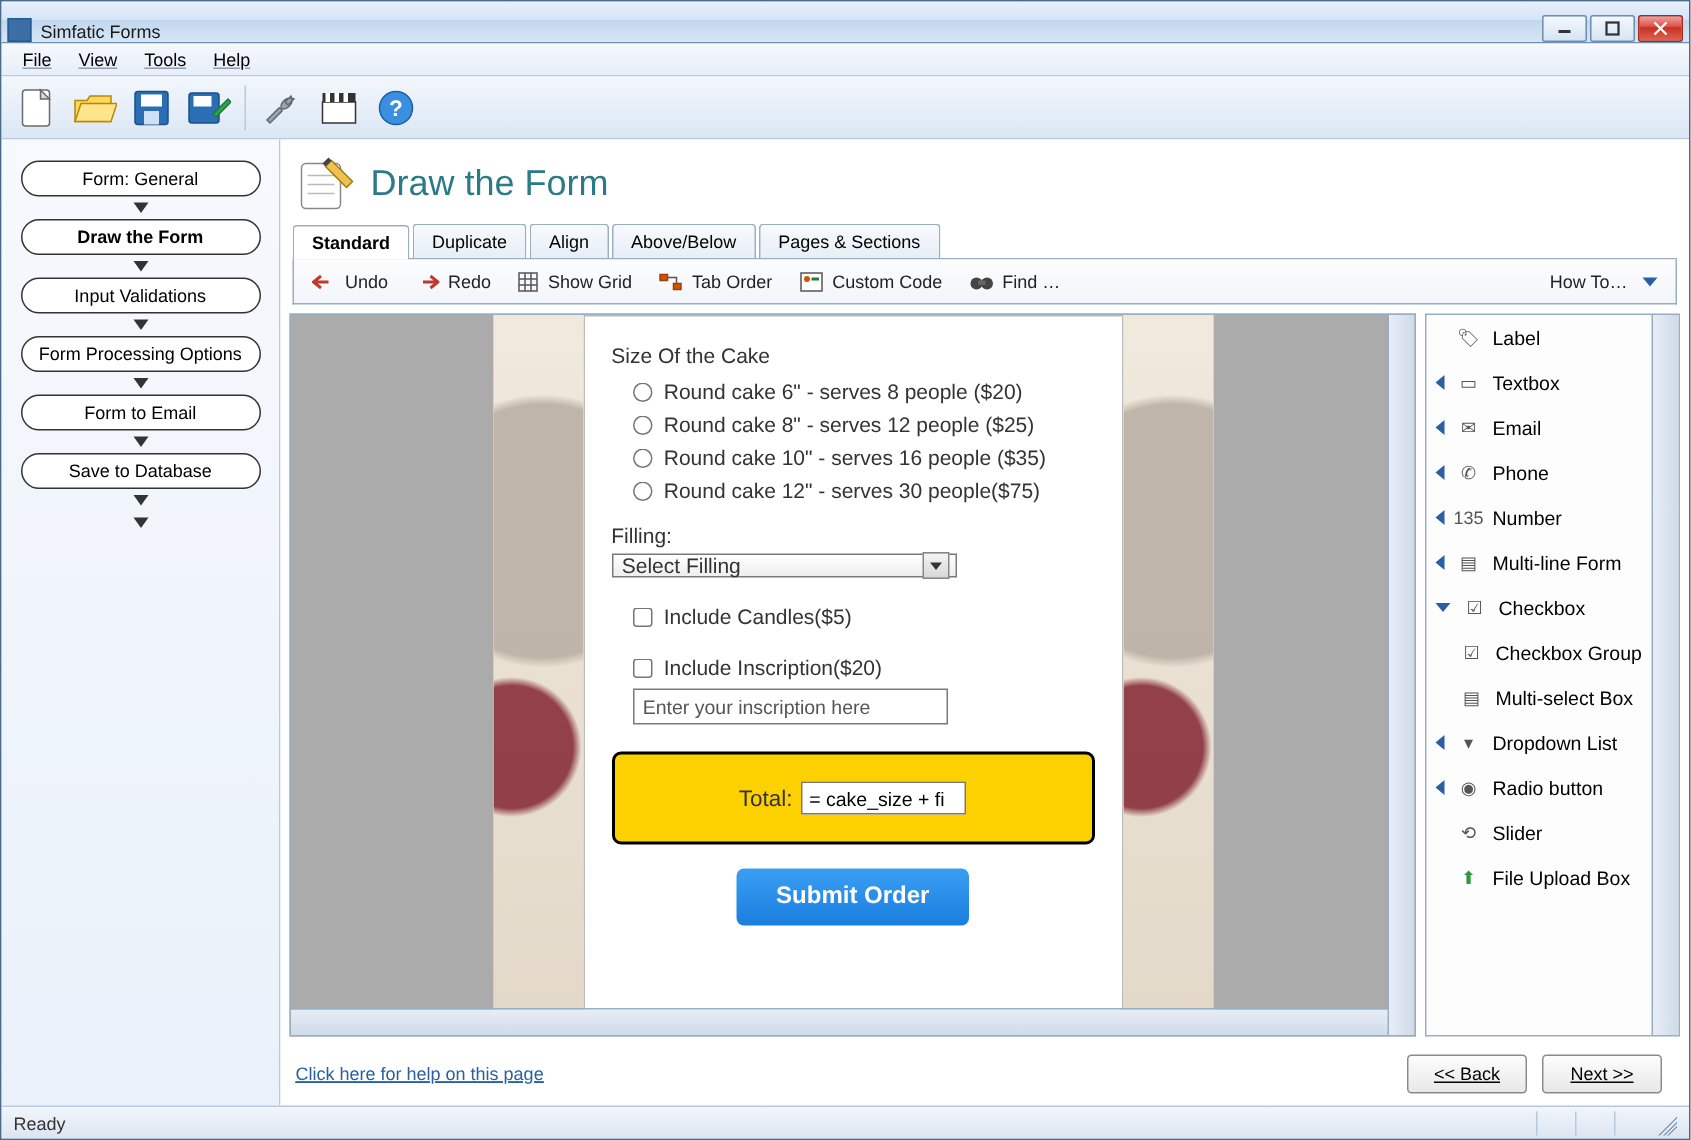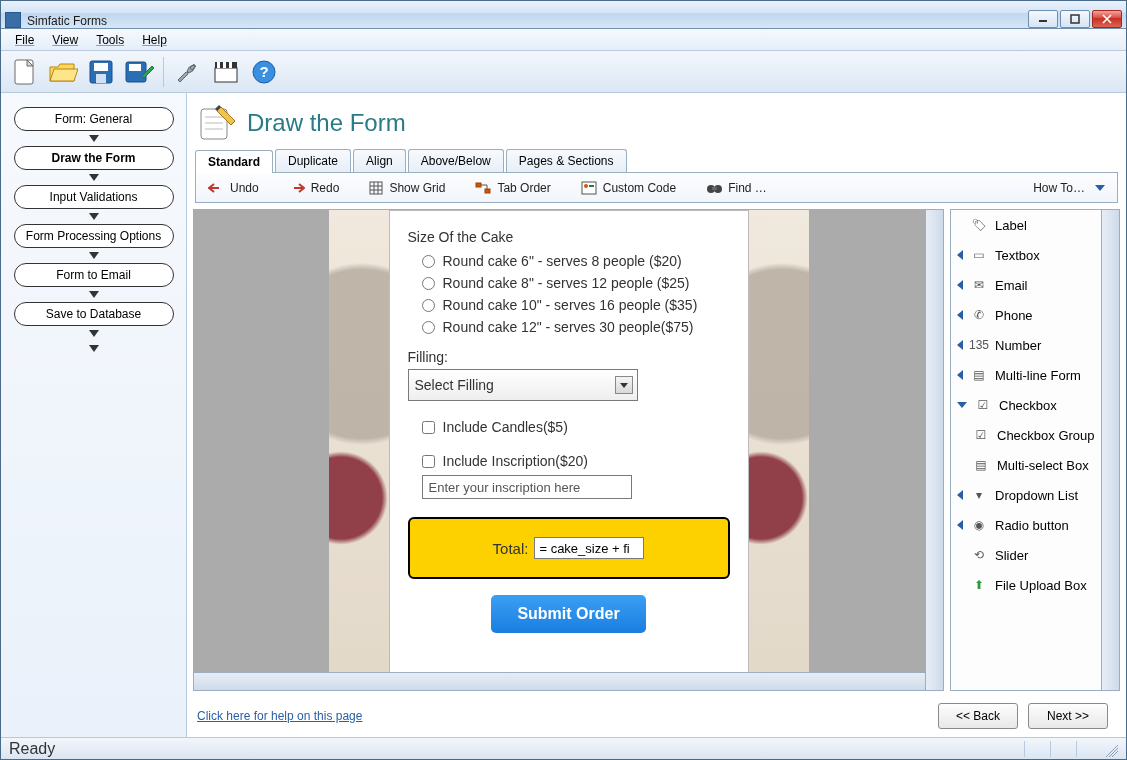--- a/index.html
+++ b/index.html
@@ -149,21 +149,21 @@
   font-weight: bold;
 }
 
 .sub-toolbar {
   border: 1px solid #9aaec2;
   border-top: none;
   background: linear-gradient(#fdfdfe,#f1f5fb);
   height: 30px;
   display: flex;
   align-items: center;
-  gap: 30px;
+  gap: 18px;
   padding: 0 12px;
   font-size: 12px;
   color: #222;
 }
 .sub-toolbar .sbtn { display: flex; align-items: center; gap: 6px; cursor: default; }
 .sub-toolbar .caret {
   width: 0;height: 0;border-left:5px solid transparent;border-right:5px solid transparent;border-top:6px solid #2a5fa5;
   margin-left:4px;
 }
 
@@ -220,21 +220,21 @@
   border: 1px solid #bbb;
   padding: 18px 18px 22px 18px;
   font-size: 14px;
   color: #333;
 }
 .form-card .group-title { margin-bottom: 8px; }
 .radio-row { display:flex; align-items:center; gap:8px; margin: 6px 0 6px 14px; font-size:14px;}
 .radio-row input { margin:0; }
 .field-label { margin-top: 14px; margin-bottom: 4px; }
 .sel {
-  width: 230px; height: 32px;
+  width: 230px; height: 16px;
   border: 1px solid #7a7a7a;
   background: linear-gradient(#fff,#eee);
   display:flex;align-items:center;justify-content:space-between;padding:0 4px 0 6px;
 }
 .sel .caret2 {
   width:18px;height:18px;border:1px solid #888;background:linear-gradient(#f4f4f4,#d8d8d8);
   display:flex;align-items:center;justify-content:center;
 }
 .sel .caret2::after{content:"";width:0;height:0;border-left:4px solid transparent;border-right:4px solid transparent;border-top:5px solid #333;}
 .chk-row { display:flex;align-items:center;gap:8px;margin:18px 0 0 14px; }
@@ -288,33 +288,34 @@
 }
 .p-row .tri.none { visibility:hidden; }
 .p-row .tri.down {
   border:none;width:0;height:0;border-left:5px solid transparent;border-right:5px solid transparent;border-top:6px solid #2a5fa5;
 }
 .p-row .ico { width:16px;height:16px;display:flex;align-items:center;justify-content:center;font-size:12px;color:#555;}
 
 .footer-row {
   display:flex;align-items:center;justify-content:space-between;
   padding: 12px 18px 8px 10px;
+  text-decoration: underline;
 }
 .help-link { color:#2a5fa5; text-decoration: underline; font-size:12px; }
 .nav-btns { display:flex; gap:10px; }
 .nav-btn {
   min-width: 80px;height:26px;border:1px solid #8a8a8a;border-radius:3px;
   background:linear-gradient(#fdfdfd,#e8e8e8);
   font-size:12px;
 }
 .statusbar {
   height: 22px;
   background: linear-gradient(#f2f6fb,#dbe5f1);
   border-top:1px solid #b7cadd;
-  display:flex;align-items:center;padding:0 8px;font-size:16px;color:#333;
+  display:flex;align-items:center;padding:0 8px;font-size:12px;color:#333;
   justify-content: space-between;
 }
 .statusbar .slots { display:flex; gap:0; }
 .statusbar .slot { width:26px;height:16px;border-left:1px solid #b7cadd; }
 .resize-grip { width:16px;height:16px;
   background:
     linear-gradient(135deg, transparent 60%, #8aa0b8 60% 64%, transparent 64%),
     linear-gradient(135deg, transparent 70%, #8aa0b8 70% 74%, transparent 74%),
     linear-gradient(135deg, transparent 80%, #8aa0b8 80% 84%, transparent 84%);
 }

